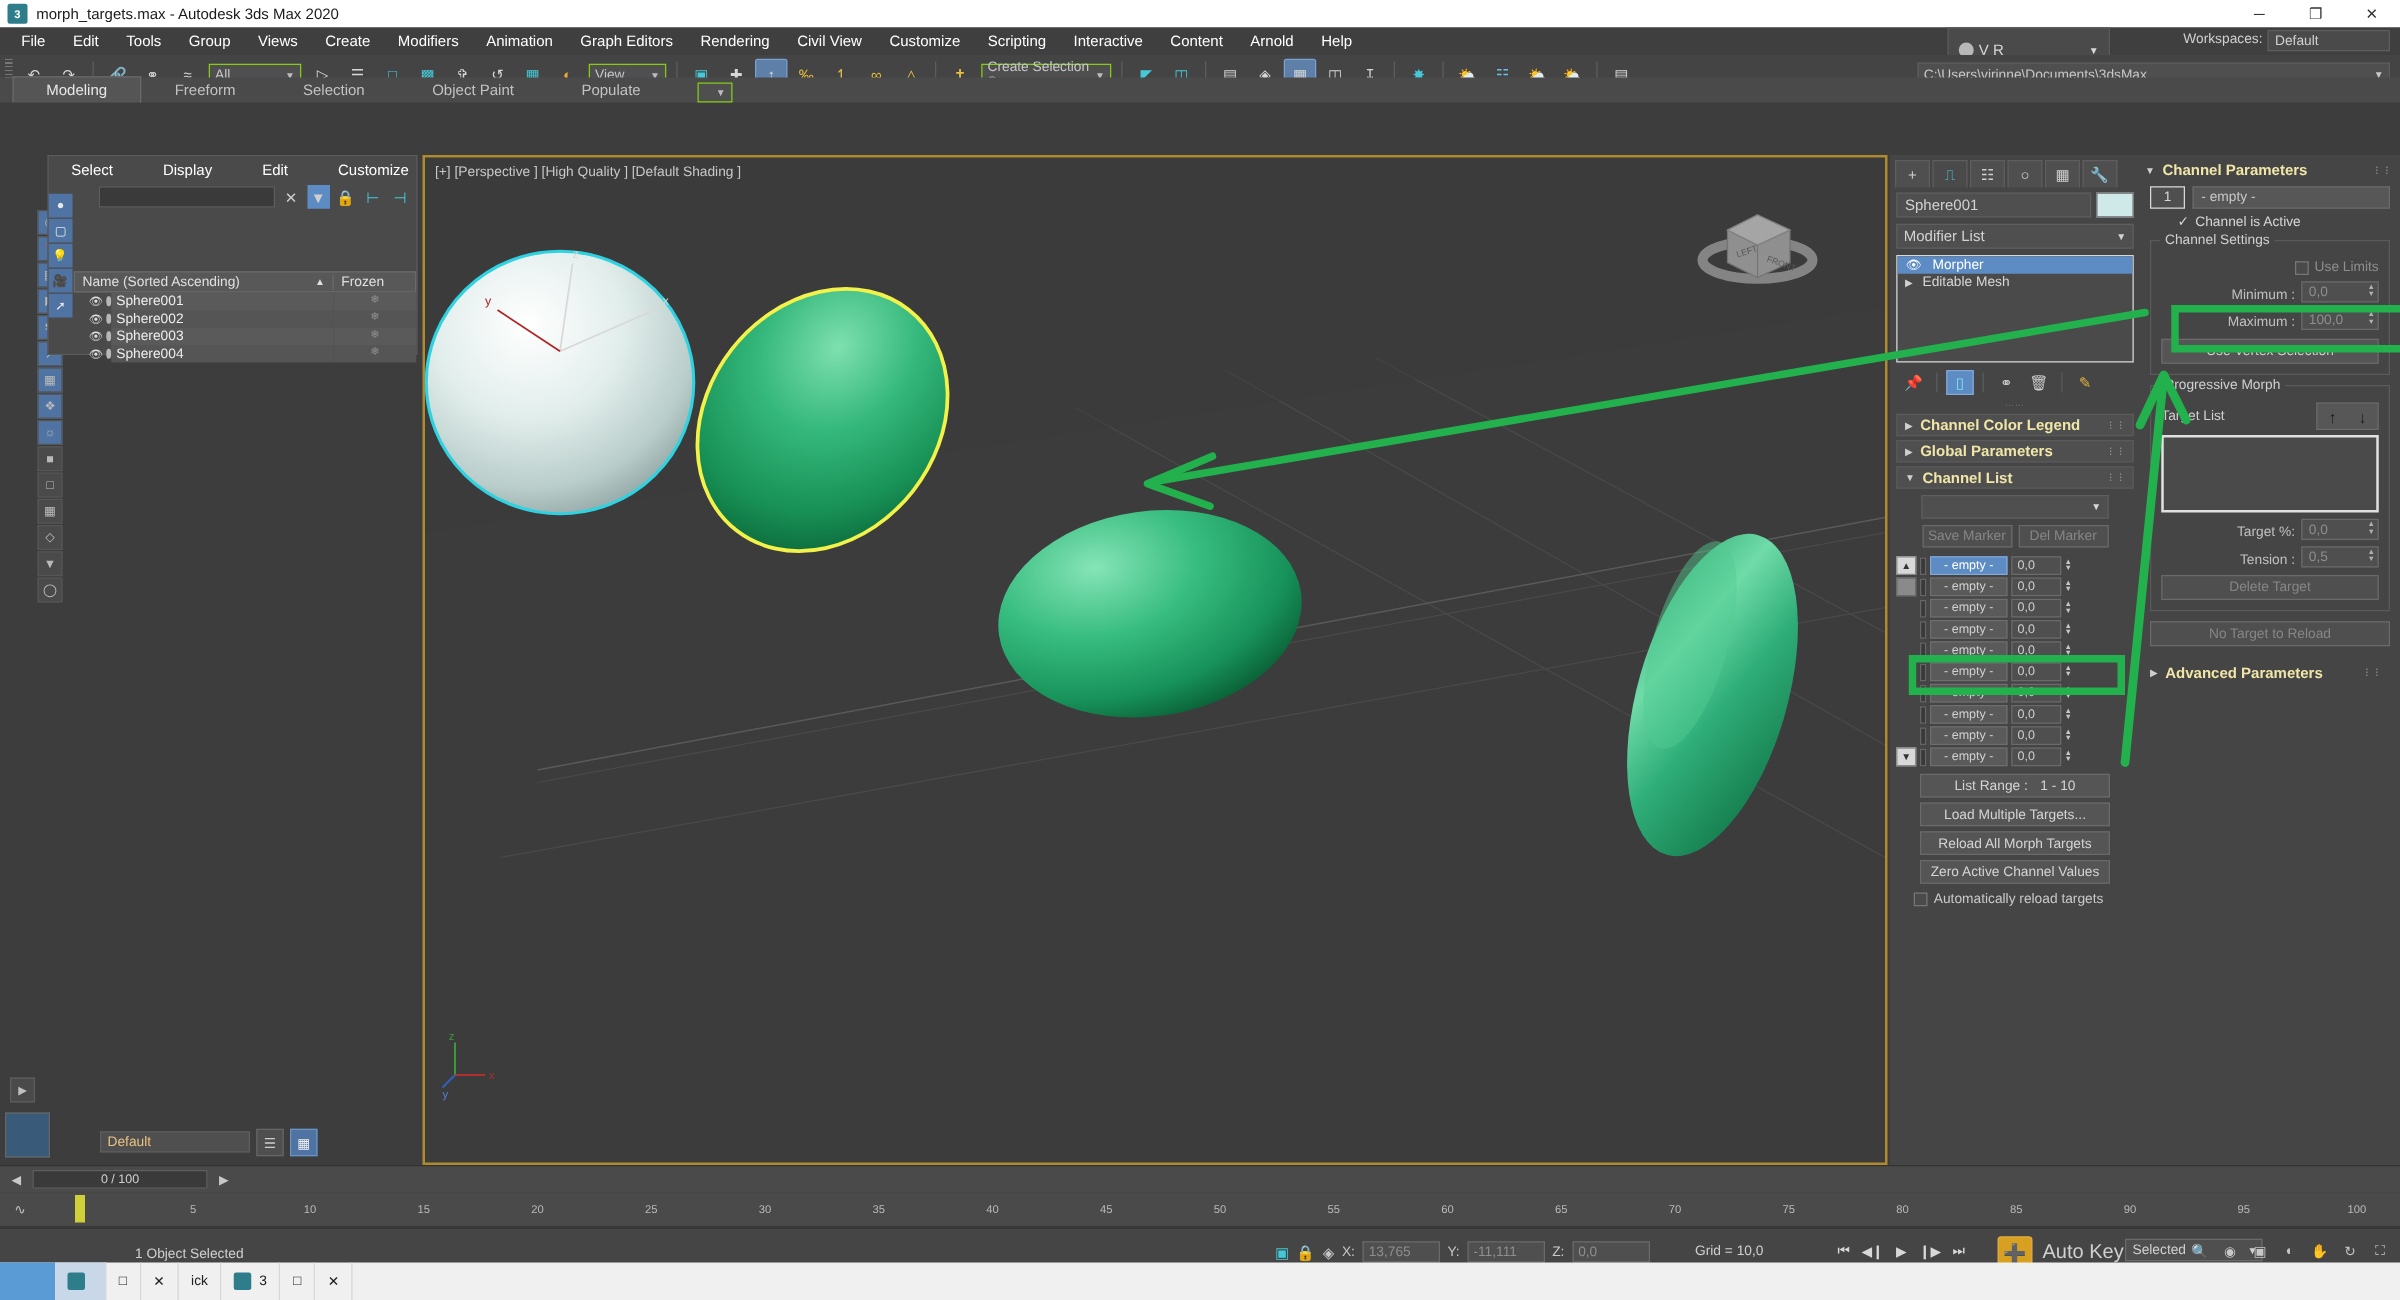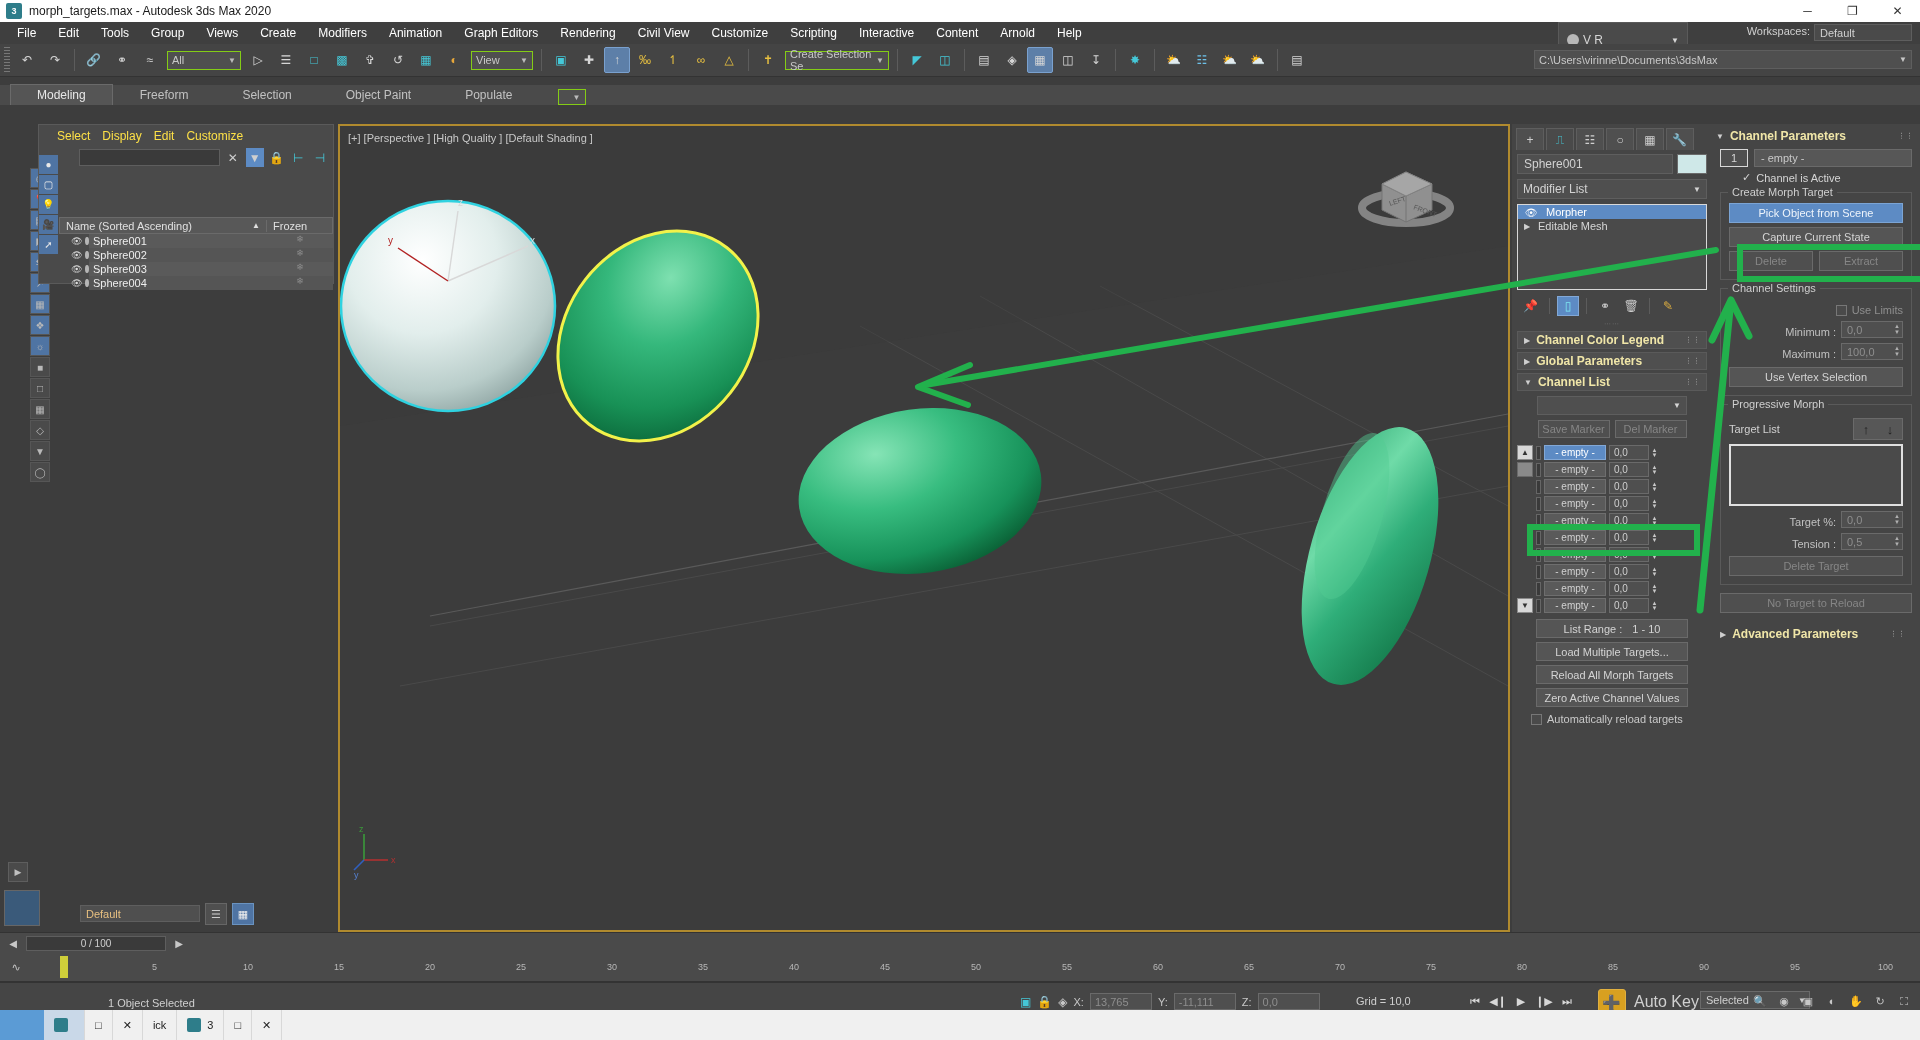--- a/index.html
+++ b/index.html
@@ -77,40 +77,40 @@
   .tb-combo .arw { margin-left:auto; font-size:8px; color:#bbb; }
   .path-box {
     position:absolute; right:8px; top:50px; width:378px;height:19px;
     background:#4f4f4f;border:1px solid #5e5e5e;display:flex;align-items:center;
     padding:0 4px;font-size:11px;color:#c8c8c8;
   }
   .path-box .arw { margin-left:auto;font-size:8px; }
 
   
   .ribbon {
-    position:absolute; left:0; top:85px; width:1920px; height:20px;
+    position:absolute; left:0; top:62px; width:1920px; height:20px;
     background:#4a4a4a; display:flex; align-items:flex-end; padding-left:10px;
   }
   .rb-tab {
     padding:3px 26px; font-size:12px; color:#c2c2c2;
     border:1px solid transparent; border-bottom:none;
   }
   .rb-tab.active { background:#555555; color:#e8e8e8; border-color:#6a6a6a; }
   .rb-sub {
     position:absolute; left:0; top:97px; width:1920px; height:20px;
     background:#3c3c3c; display:flex;align-items:center; padding-left:10px;
     font-size:12px; color:#cfcfcf; border-bottom:1px solid #2e2e2e;
   }
 
   
   .explorer {
     position:absolute; left:38px; top:124px; width:296px; height:160px;
     background:#4a4a4a; border:1px solid #5a5a5a;
   }
-  .ex-menu { display:flex; padding:4px 8px 3px 18px; gap:12px; font-size:12px; color:#fde047; }
+  .ex-menu { display:flex; padding:4px 8px 3px 18px; gap:40px; font-size:12px; color:#ffffff; }
   .ex-tools { display:flex; align-items:center; padding:2px 4px 4px 40px; gap:4px; }
   .ex-search {
     width:150px;height:17px;background:#3a3a3a;border:1px solid #5e5e5e;
   }
   .ex-ico {
     width:19px;height:19px;display:flex;align-items:center;justify-content:center;
     font-size:12px;color:#cfcfcf;
   }
   .ex-ico.on { background:#5d8bc4; }
   .ex-vtools {
@@ -862,29 +862,20 @@
           <div class="idx-box">1</div>
           <div class="idx-name">
             <span>- empty -</span>
           </div>
         </div>
         <div class="active-row">
           <span>✓</span>
           <span>Channel is Active</span>
         </div>
 
-        <div class="grp">
-          <div class="grp-title">Create Morph Target</div>
-          <div class="pickbtn">Pick Object from Scene</div>
-          <div class="btn fullbtn">Capture Current State</div>
-          <div class="half-row">
-            <div class="btn dis">Delete</div>
-            <div class="btn dis">Extract</div>
-          </div>
-        </div>
 
         <div class="grp">
           <div class="grp-title">Channel Settings</div>
           <div class="lim-row">
             <span class="chkbox"></span>
             <span style="color:#8e8e8e;">Use Limits</span>
           </div>
           <div class="lim-row">
             <span>Minimum :</span>
             <div class="spin-field">

